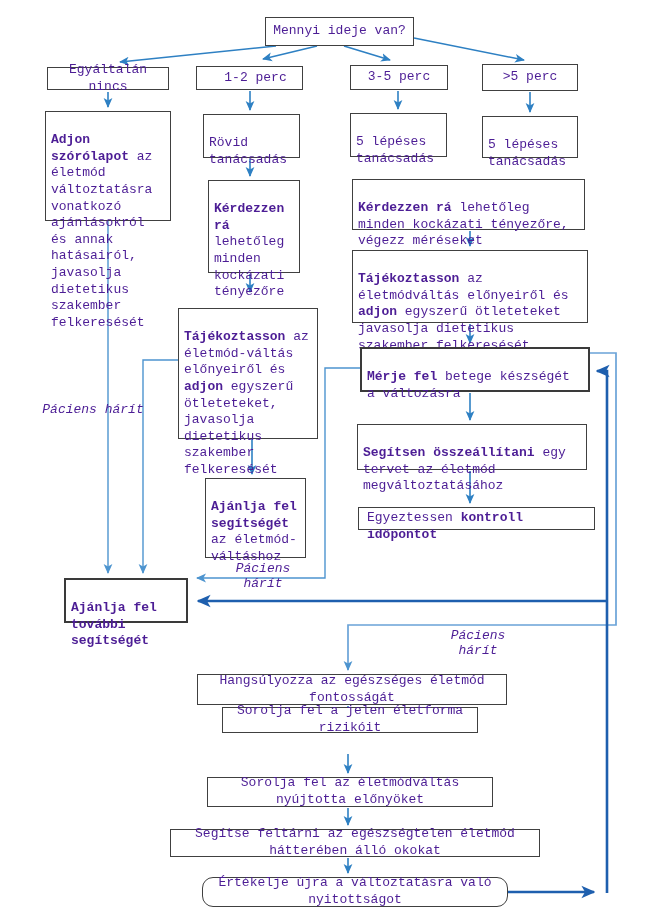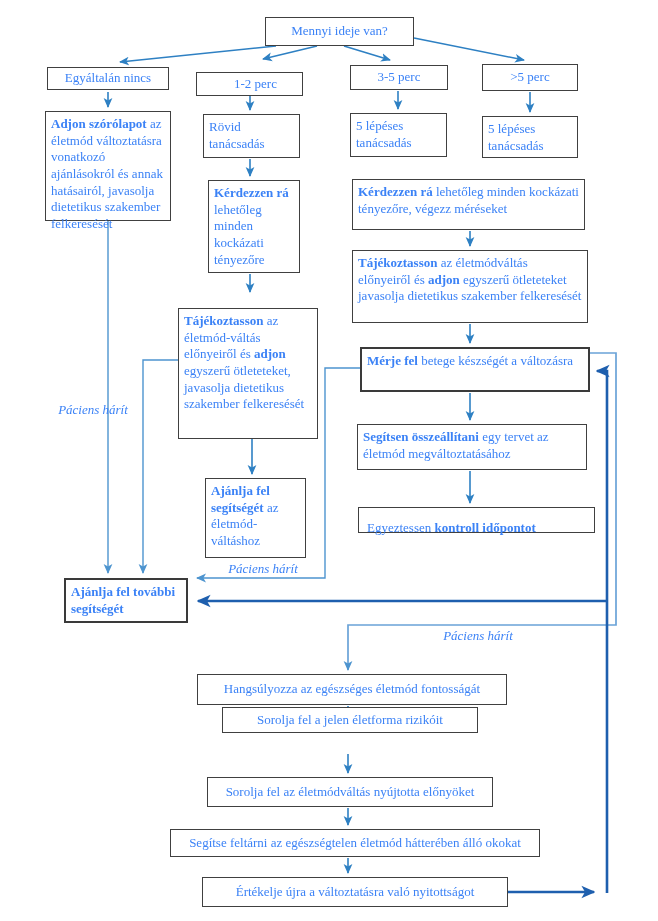--- a/index.html
+++ b/index.html
@@ -1,20 +1,20 @@
 <!DOCTYPE html>
 <html><head>
 <meta charset="utf-8">
 <style>
   html,body{margin:0;padding:0;background:#fff;}
   #stage{position:relative;width:658px;height:921px;background:#fff;overflow:hidden;
-         font-family:Liberation Serif, serif;color:#3b82f6;}
+         font-family:Liberation Mono, monospace;color:#4c1d95;}
   #arrows{position:absolute;left:0;top:0;width:658px;height:921px;z-index:0;}
   .box{position:absolute;box-sizing:border-box;border:1.5px solid #404040;background:#fff;
-       font-size:13px;line-height:1.28;padding:4px 5px;z-index:1;}
+       font-size:13px;line-height:1.28;padding:20px 5px;z-index:1;}
   .c{display:flex;align-items:center;justify-content:center;text-align:center;padding:2px 4px;}
   .thick{border-width:2px;border-color:#3a3a3a;}
   .lbl{position:absolute;z-index:1;font-size:13px;font-style:italic;text-align:center;}
   .box span{white-space:pre-wrap;}
 </style>
 </head>
 <body>
 
 <div id="stage">
 
@@ -71,54 +71,54 @@
       <path d="M607,893 L607,371 L597,371" marker-end="url(#mD)"></path>
       <path d="M606,601 L198,601" marker-end="url(#mD)"></path>
     </g>
   </svg>
 
   <div class="box c" style="left:265px;top:17px;width:149px;height:29px;">
       <span>Mennyi ideje van?</span>
     </div>
 
   <div class="box c" style="left:47px;top:67px;width:122px;height:23px;">Egyáltalán nincs</div>
-  <div class="box c" style="left:196px;top:72px;width:107px;height:24px;padding-left:16px;">1-2 perc</div>
+  <div class="box c" style="left:196px;top:66px;width:107px;height:24px;padding-left:16px;">1-2 perc</div>
   <div class="box c" style="left:350px;top:65px;width:98px;height:25px;">3-5 perc</div>
   <div class="box c" style="left:482px;top:64px;width:96px;height:27px;">&gt;5 perc</div>
 
   <div class="box" style="left:45px;top:111px;width:126px;height:110px;"><span style="font-weight: bold;">Adjon szórólapot</span><span> az életmód változtatásra vonatkozó ajánlásokról és annak hatásairól, javasolja dietetikus szakember felkeresését</span></div>
 
   <div class="box" style="left:203px;top:114px;width:97px;height:44px;"><span>Rövid tanácsadás</span></div>
   <div class="box" style="left:208px;top:180px;width:92px;height:93px;"><span style="font-weight: bold;">Kérdezzen rá</span><span> lehetőleg minden kockázati tényezőre</span></div>
   <div class="box" style="left:178px;top:296px;width:140px;height:131px;margin-top:12px;"><span style="font-weight: bold;">Tájékoztasson</span><span> az életmód-váltás előnyeiről és </span><span style="font-weight: bold;">adjon</span><span> egyszerű ötleteteket, javasolja dietetikus szakember felkeresését</span></div>
   <div class="box" style="left:205px;top:478px;width:101px;height:80px;"><span style="font-weight: bold;">Ajánlja fel segítségét</span><span> az életmód-váltáshoz</span></div>
 
   <div class="box" style="left:350px;top:113px;width:97px;height:44px;"><span>5 lépéses tanácsadás</span></div>
   <div class="box" style="left:482px;top:116px;width:96px;height:42px;"><span>5 lépéses tanácsadás</span></div>
   <div class="box" style="left:352px;top:179px;width:233px;height:51px;"><span style="font-weight: bold;">Kérdezzen rá</span><span> lehetőleg minden kockázati tényezőre, végezz méréseket</span></div>
   <div class="box" style="left:352px;top:250px;width:236px;height:73px;"><span style="font-weight: bold;">Tájékoztasson</span><span> az életmódváltás előnyeiről és </span><span style="font-weight: bold;">adjon</span><span> egyszerű ötleteteket javasolja dietetikus szakember felkeresését</span></div>
   <div class="box thick" style="left:360px;top:347px;width:230px;height:45px;"><span style="font-weight: bold;">Mérje fel</span><span> betege készségét a változásra</span></div>
   <div class="box" style="left:357px;top:424px;width:230px;height:46px;"><span style="font-weight: bold;">Segítsen összeállítani</span><span> egy tervet az életmód megváltoztatásához</span></div>
-  <div class="box" style="left:358px;top:507px;width:237px;height:23px;padding:12px 8px;"><span>Egyeztessen </span><span style="font-weight: bold;">kontroll időpontot</span></div>
+  <div class="box" style="left:358px;top:507px;width:237px;height:23px;padding:2px 8px;"><span>Egyeztessen </span><span style="font-weight: bold;">kontroll időpontot</span></div>
 
   <div class="box thick" style="left:64px;top:578px;width:124px;height:45px;"><span style="font-weight: bold;">Ajánlja fel további segítségét</span></div>
 
   <div class="box c" style="left:197px;top:674px;width:310px;height:31px;">
       <span>Hangsúlyozza az egészséges életmód fontosságát</span>
     </div>
   <div class="box c" style="left:222px;top:690px;width:256px;height:26px;margin-top:17px;">
       <span>Sorolja fel a jelen életforma rizikóit</span>
     </div>
   <div class="box c" style="left:170px;top:829px;width:370px;height:28px;">
       <span>Segítse feltárni az egészségtelen életmód hátterében álló okokat</span>
     </div>
   <div class="box c" style="left:207px;top:777px;width:286px;height:30px;">
       <span>Sorolja fel az életmódváltás nyújtotta előnyöket</span>
     </div>
-  <div class="box c" style="left:202px;top:877px;width:306px;height:30px;">
+  <div class="box c" style="left:202px;top:877px;width:306px;height:30px;border-radius:11px;">
       <span>Értékelje újra a változtatásra való nyitottságot</span>
     </div>
 
   <div class="lbl" style="left:38px;top:402px;width:110px;">Páciens hárít</div>
   <div class="lbl" style="left:213px;top:561px;width:100px;">Páciens hárít</div>
   <div class="lbl" style="left:428px;top:628px;width:100px;">Páciens hárít</div>
 
 </div>
 
 </body></html>

